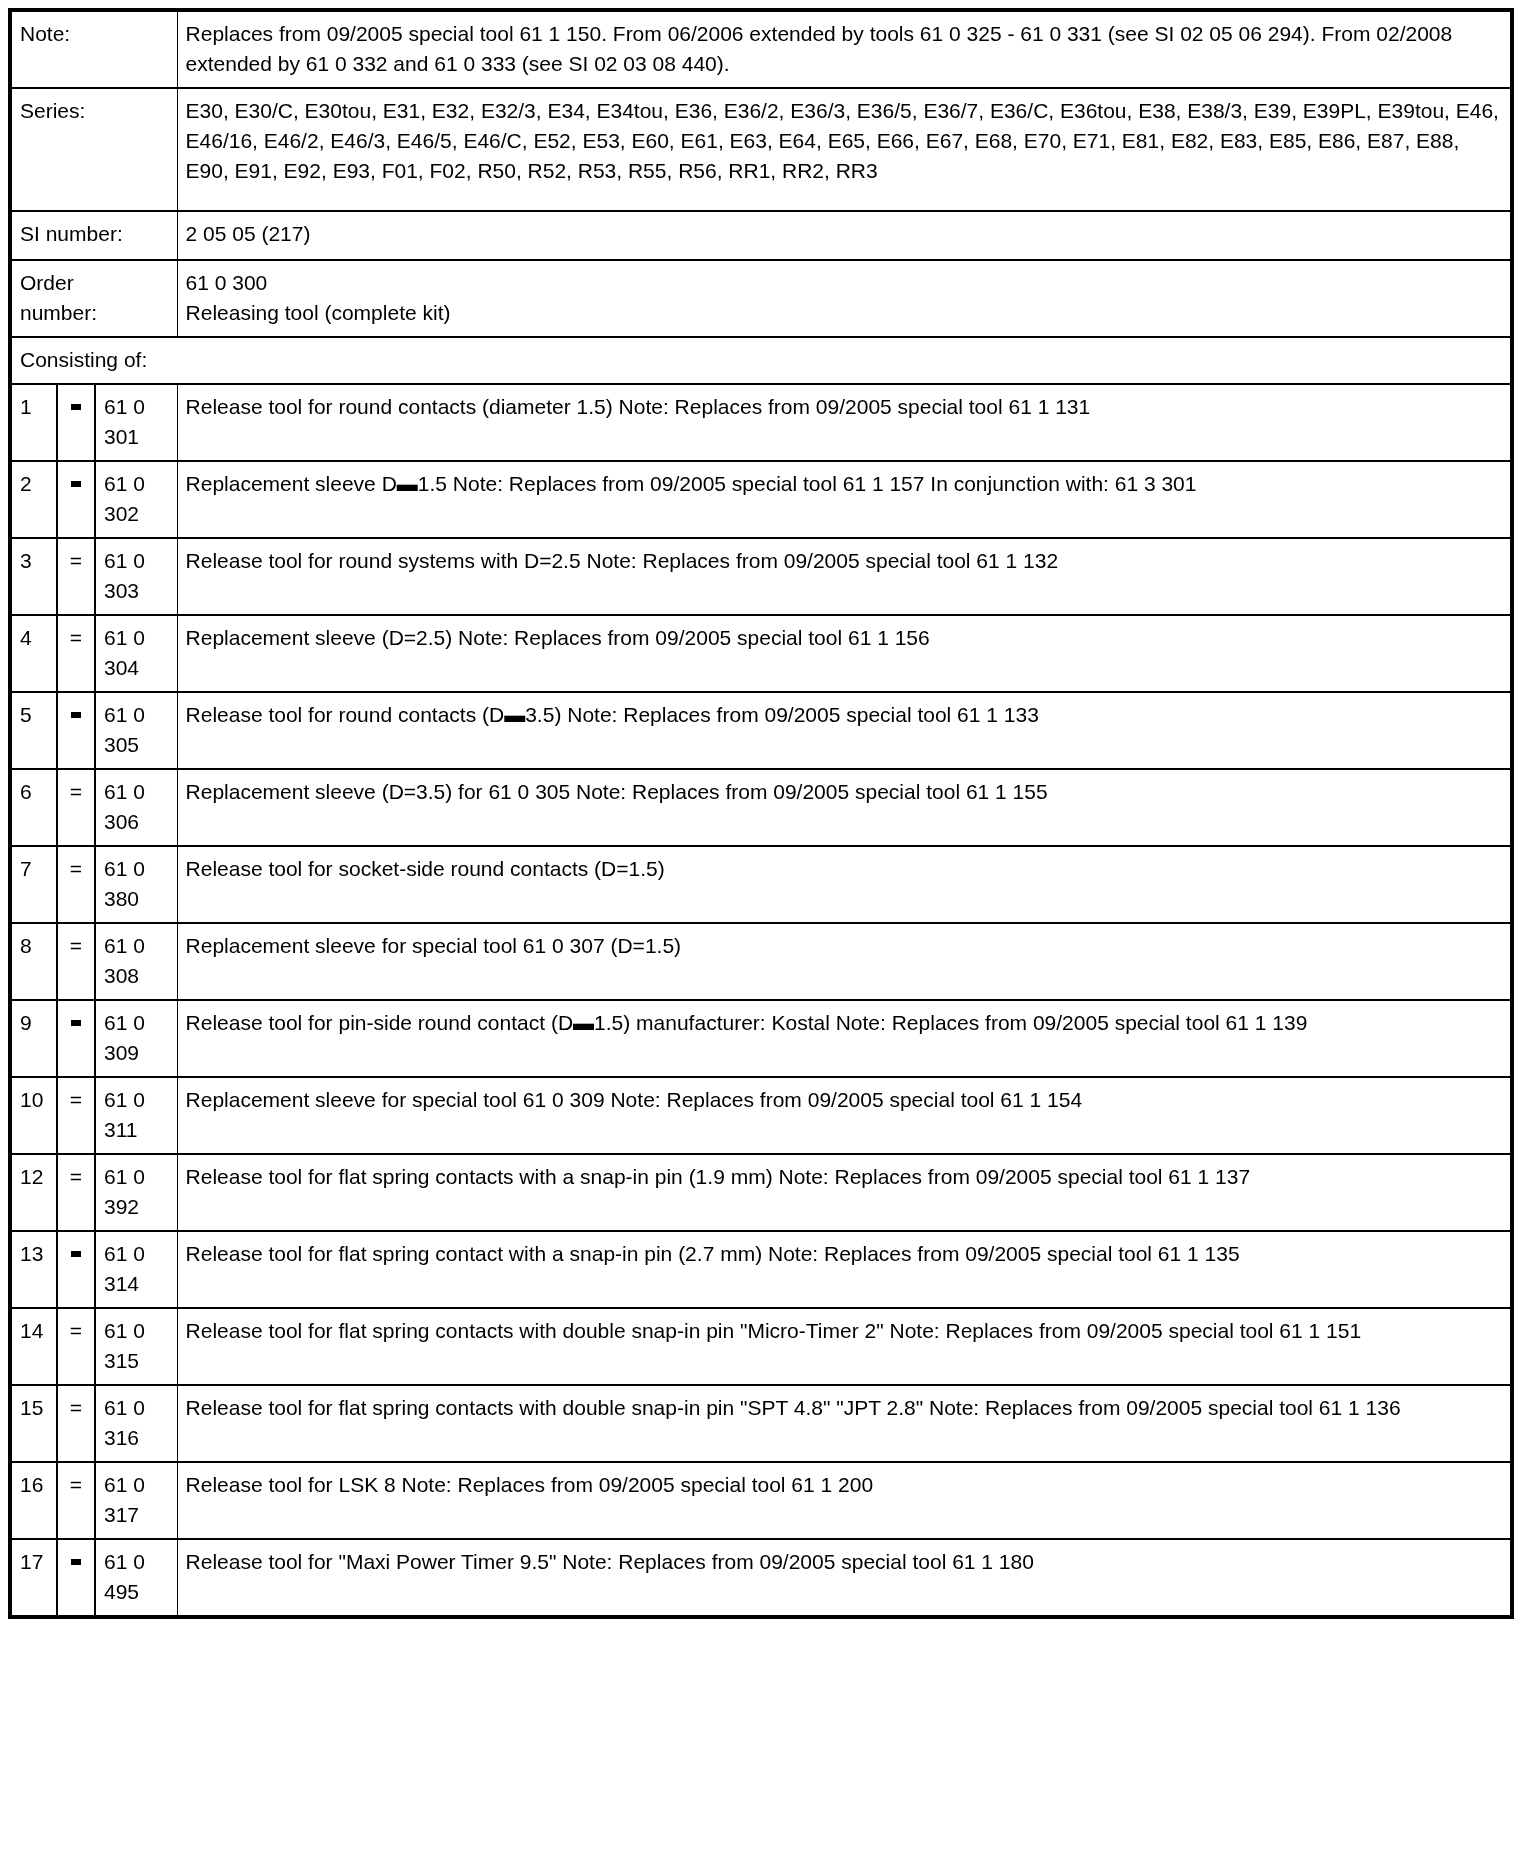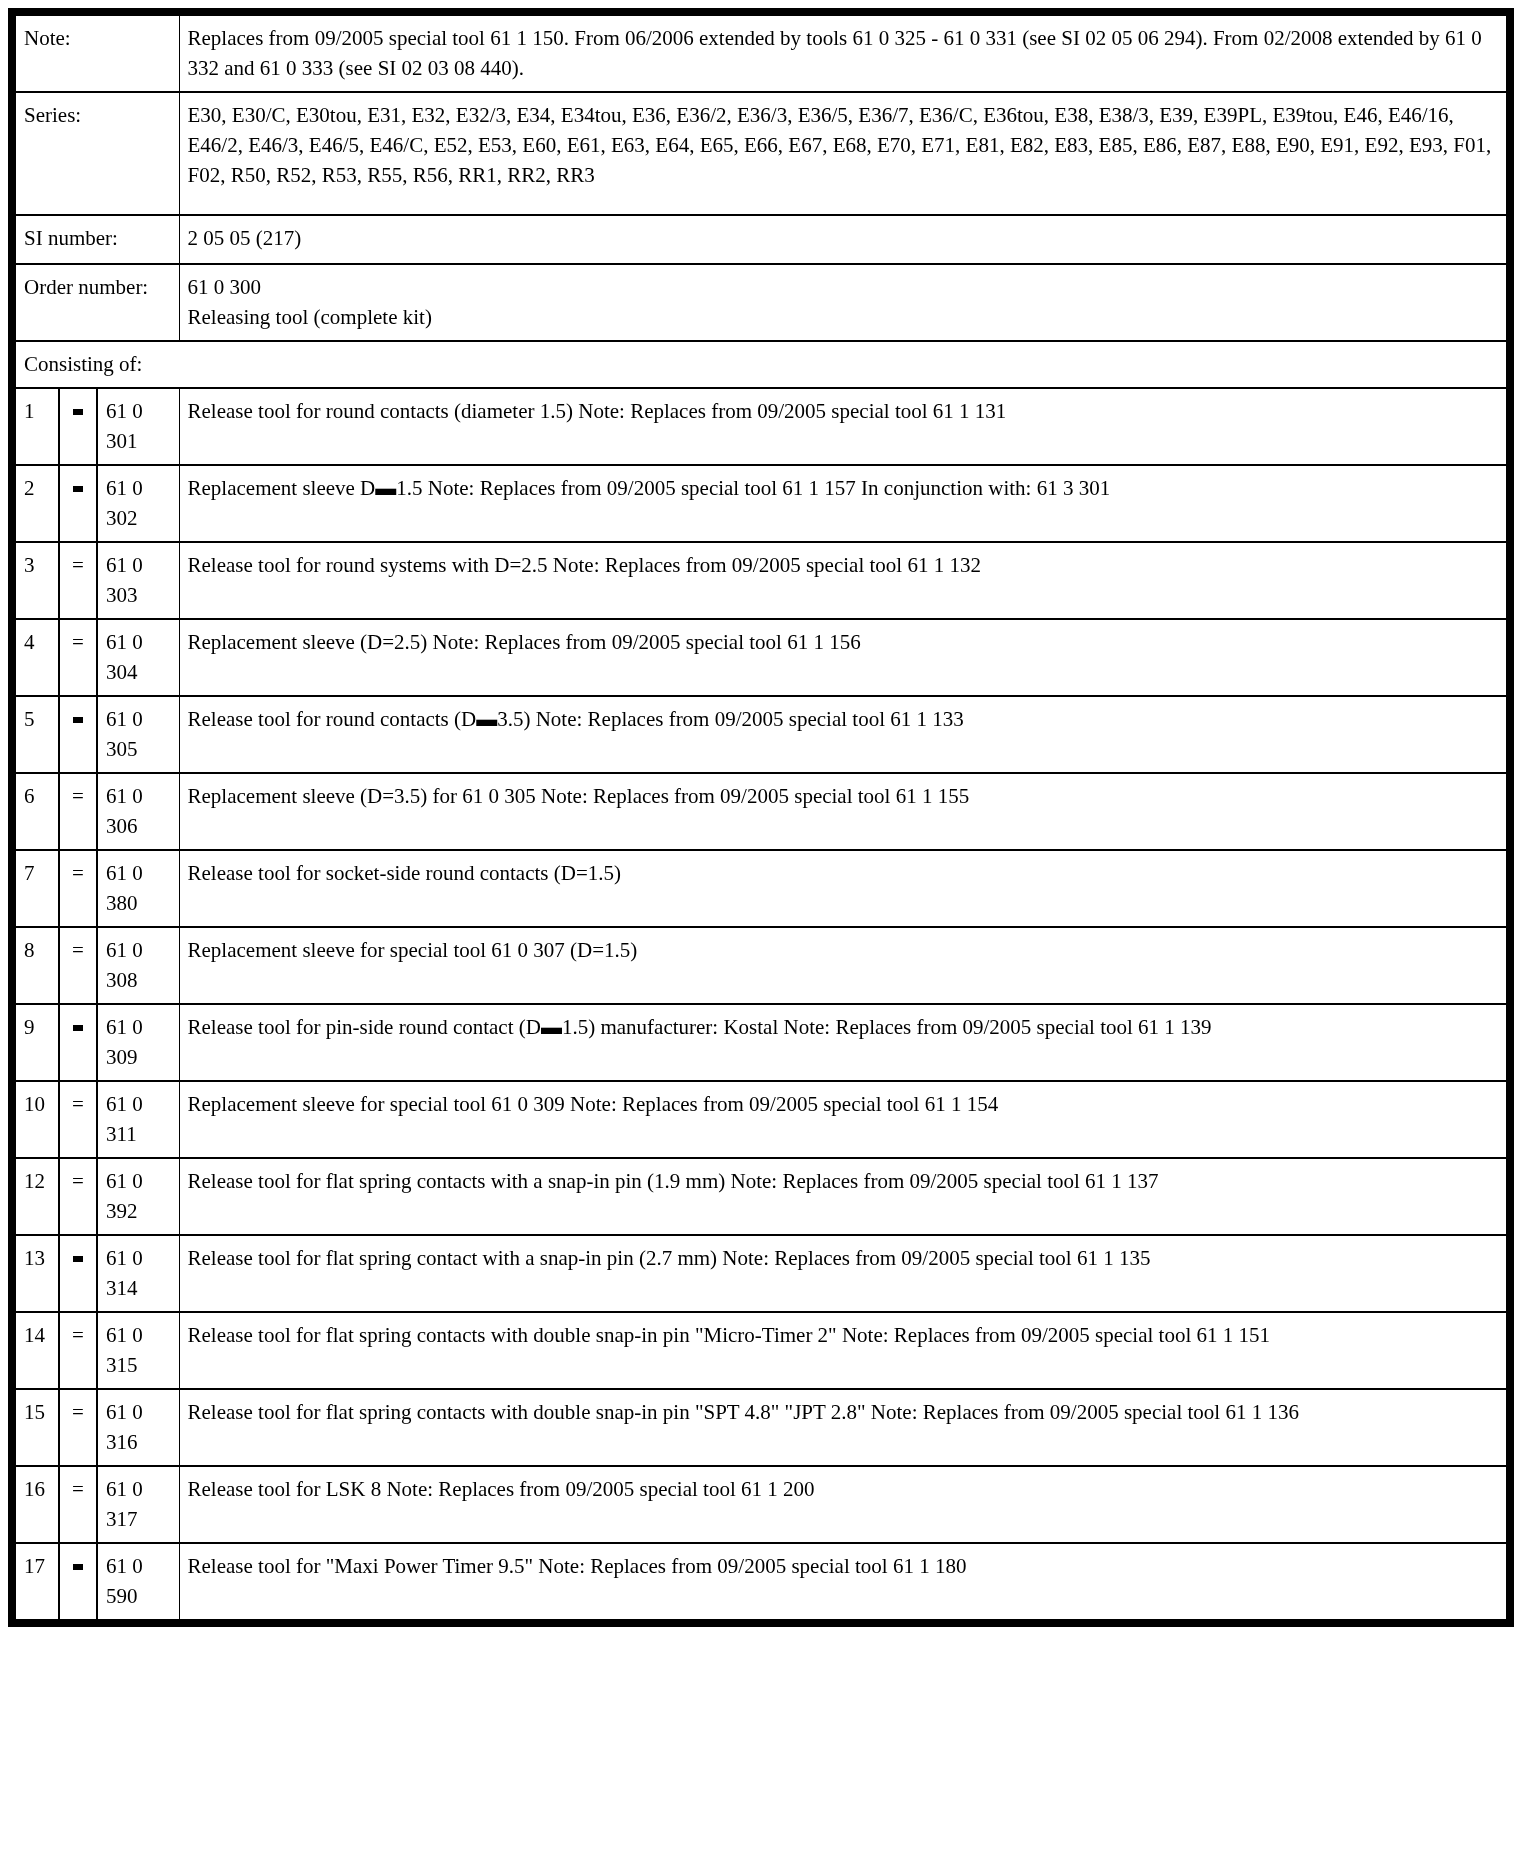--- a/index.html
+++ b/index.html
@@ -1,20 +1,20 @@
 <!DOCTYPE html>
 <html><head>
 <meta charset="utf-8">
 <style>
   html, body { margin: 0; padding: 0; background: #ffffff; }
   body { width: 1520px; height: 1850px; overflow: hidden; position: relative;
          font-family: "Liberation Sans", "DejaVu Sans", sans-serif; color: #000; }
   .doc { position: absolute; left: 8px; top: 8px; width: 1506px; }
   table.tool { border-collapse: collapse; width: 1506px; table-layout: fixed;
-               border: 8px solid #000000; font-size: 21px; line-height: 30px; font-family: Liberation Serif, serif; }
+               border: 4px solid #000000; font-size: 21px; line-height: 30px; }
   table.tool td { border: 2px solid #000; vertical-align: top; padding: 7px 8px 8px 8px; }
   td.lbl { border-right-width: 1px !important; }
   td.val { border-left-width: 1px !important; }
   tr.r-note td { height: 52px; }
   tr.r-series td { height: 106px; }
   tr.r-si td { height: 32px; }
   tr.r-order td { height: 52px; margin-top: 38px; }
   tr.r-cons td { height: 30px; }
   tr.item td { height: 55px; }
   td.num { padding-left: 6px; padding-right: 2px; }
@@ -192,19 +192,19 @@
             <span class="line">61 0</span>
             <span class="line">317</span>
           </td>
     <td class="desc">Release tool for LSK 8 Note: Replaces from 09/2005 special tool 61 1 200</td>
   </tr>
         <tr class="item">
     <td class="num">17</td>
     <td class="eq"><span class="sq"></span></td>
     <td class="part">
             <span class="line">61 0</span>
-            <span class="line">590</span>
+            <span class="line">495</span>
           </td>
     <td class="desc">Release tool for "Maxi Power Timer 9.5" Note: Replaces from 09/2005 special tool 61 1 180</td>
   </tr>
       </tbody>
   </table>
 </div>
 
 </body></html>

